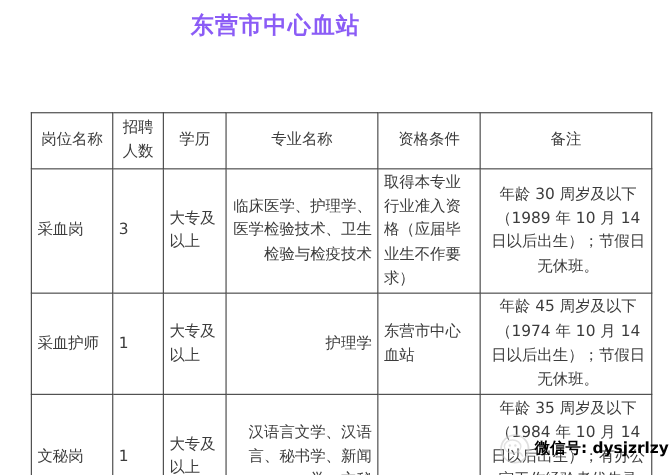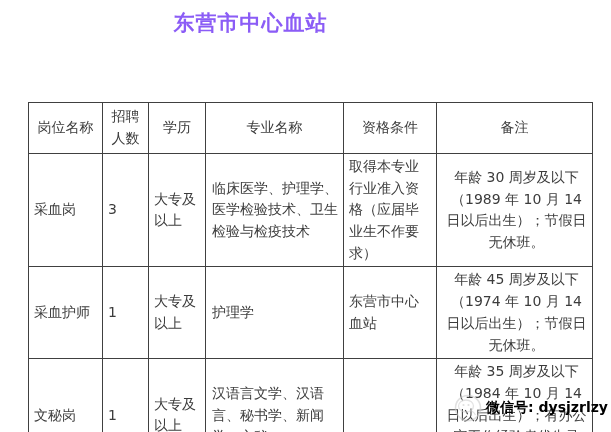--- a/index.html
+++ b/index.html
@@ -36,21 +36,21 @@
     color:#3c3c3c;
     padding:2px 5px;
     word-break:break-word;
   }
   table.jobs th { text-align:center; padding:2px 3px; }
   tr.h-header { height:51px; }
   tr.h-r1 { height:87px; }
   tr.h-r2 { height:67px; }
   tr.h-r3 { height:101px; }
   .c-center { text-align:left; }
-  .c-left   { text-align:left; padding-left:6px !important; }
+  .c-left   { text-align:right; padding-left:6px !important; }
   .c-remark { text-align:center; padding-left:8px !important; padding-right:4px !important; }
   .watermark {
     position:absolute;
     top:393px; right:3px;
     display:flex;
     align-items:center;
     gap:3px;
     color:#000000;
     font-size:14px;
     font-weight:bold;

